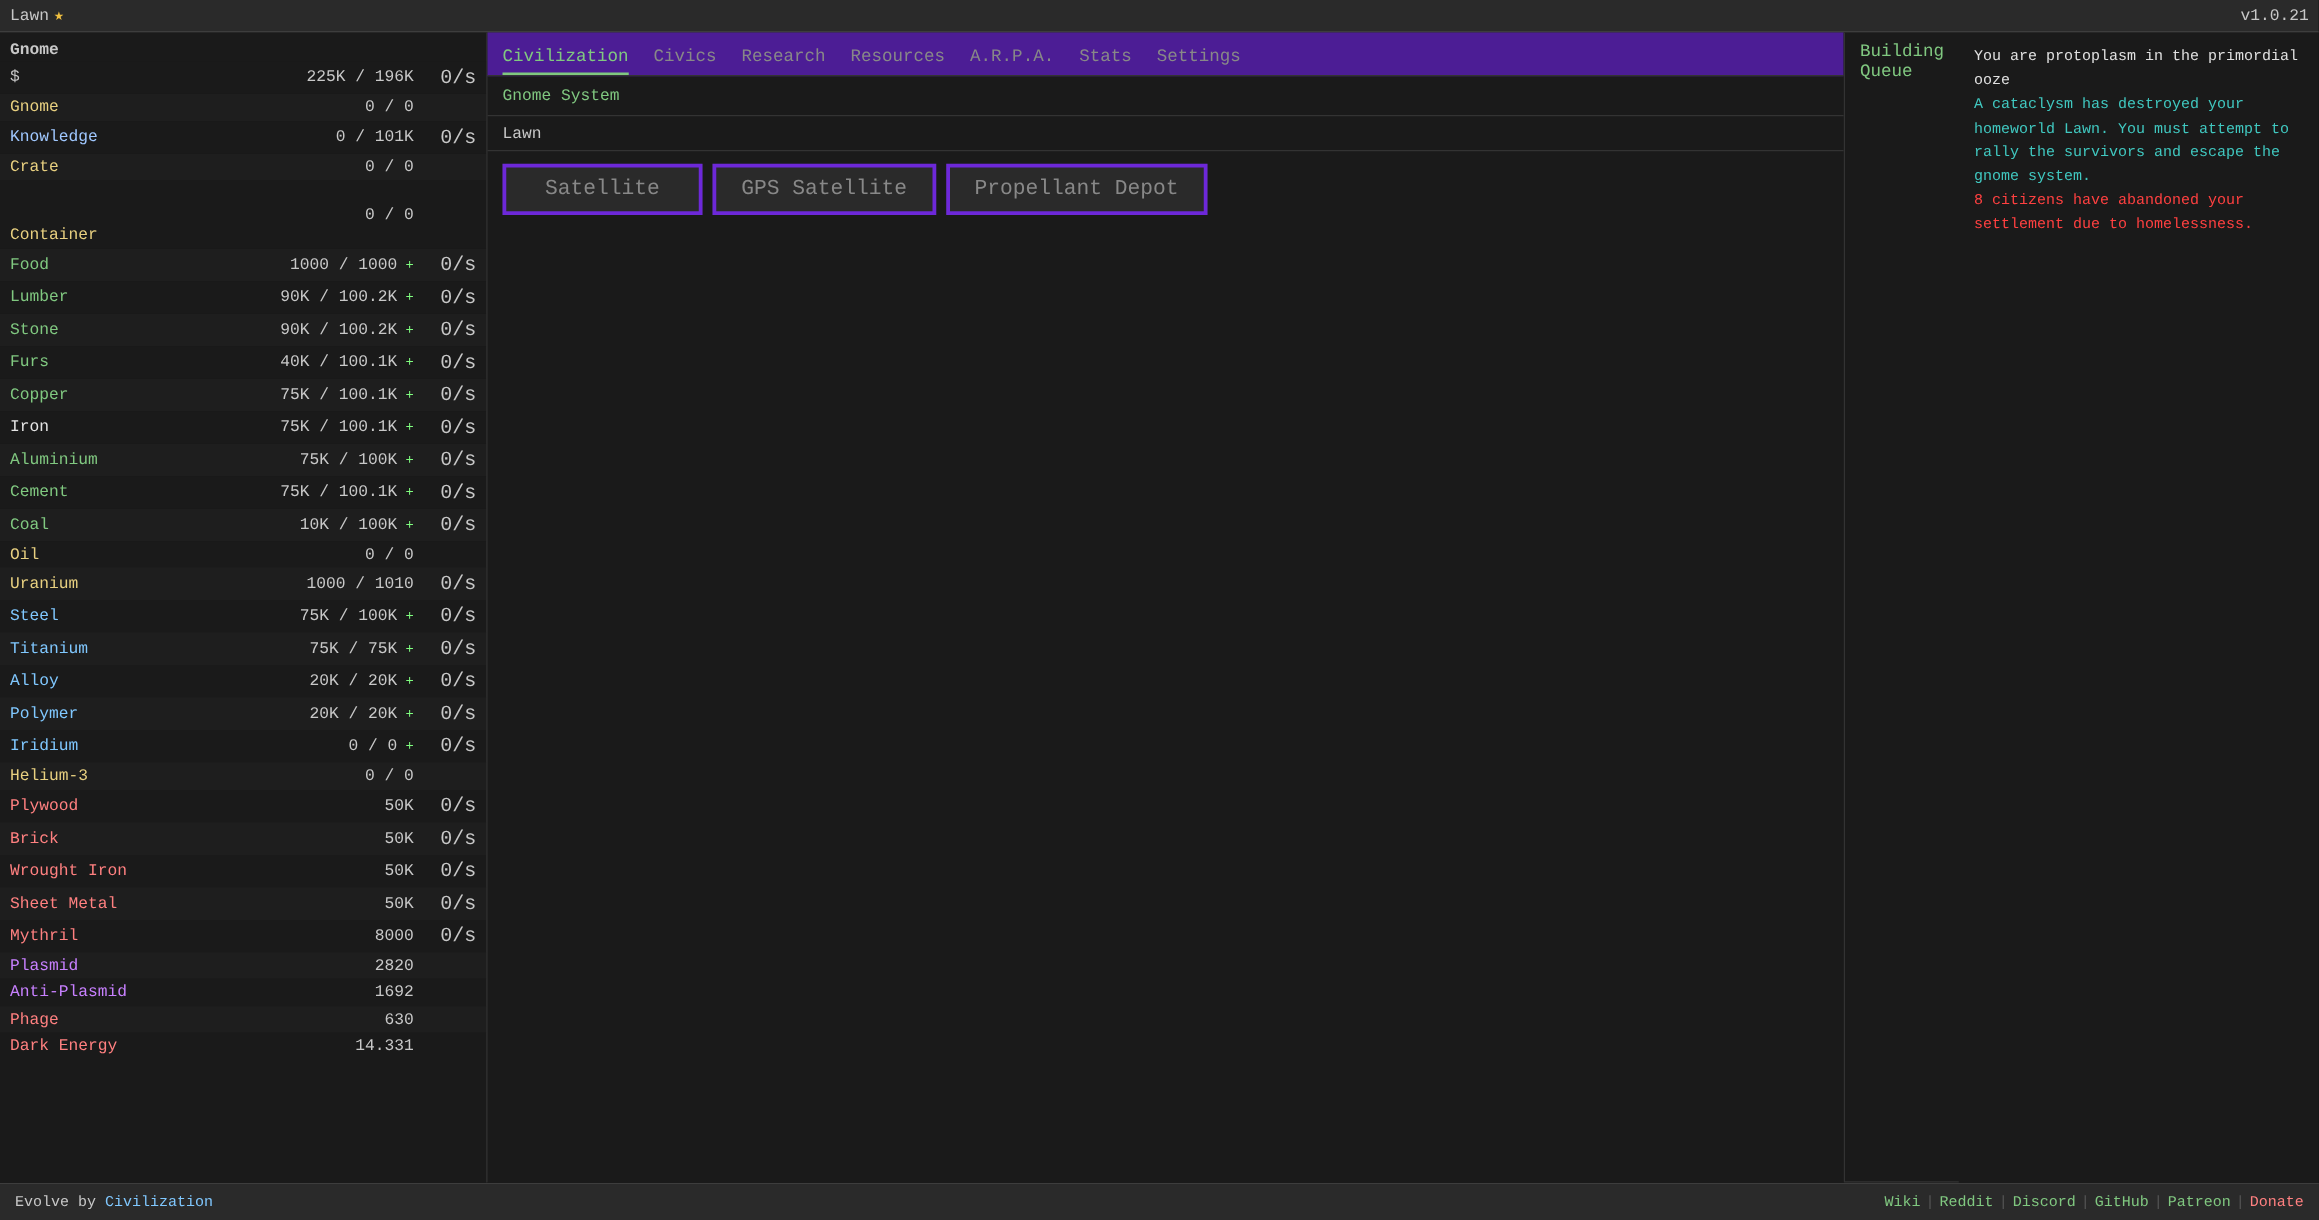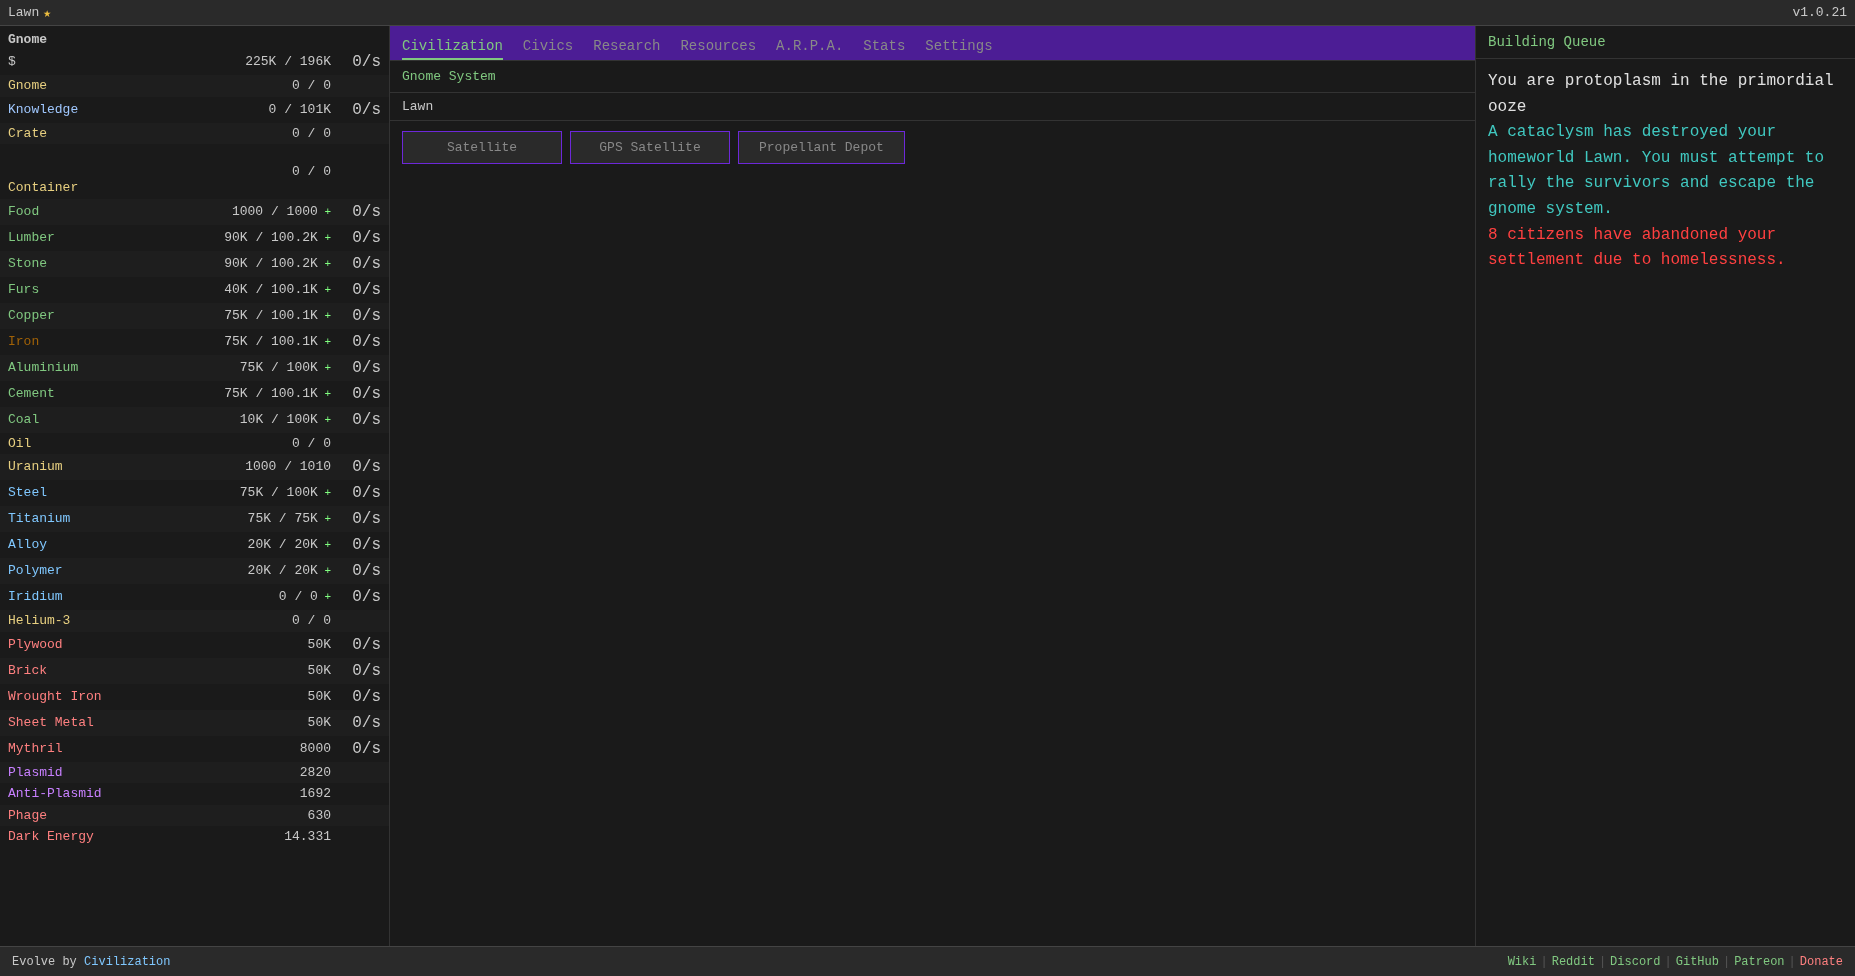--- a/index.html
+++ b/index.html
@@ -87,21 +87,21 @@
     .color-money { color: #c8c8c8; }
     .color-gnome { color: #e8d080; }
     .color-knowledge { color: #a0c8ff; }
     .color-crate { color: #e8d080; }
     .color-container { color: #e8d080; margin-top: 33px; }
     .color-food { color: #80c880; }
     .color-lumber { color: #80c880; }
     .color-stone { color: #80c880; }
     .color-furs { color: #80c880; }
     .color-copper { color: #80c880; }
-    .color-iron { color: #a16207; }
+    .color-iron { color: #e5e5e5; }
     .color-aluminium { color: #80c880; }
     .color-cement { color: #80c880; }
     .color-coal { color: #80c880; }
     .color-oil { color: #e8d080; }
     .color-uranium { color: #e8d080; }
     .color-steel { color: #80c8ff; }
     .color-titanium { color: #80c8ff; }
     .color-alloy { color: #80c8ff; }
     .color-polymer { color: #80c8ff; }
     .color-iridium { color: #80c8ff; }
@@ -160,49 +160,49 @@
 
     
     #buildings-area {
       padding: 10px 12px;
       display: flex;
       flex-wrap: wrap;
       gap: 8px;
     }
     .building-btn {
       background: #2a2a2a;
-      border: 1px solid #6d28d9;
+      border: 3px solid #6d28d9;
       color: #888;
       padding: 8px 20px;
       cursor: pointer;
       font-family: 'Courier New', monospace;
-      font-size: 13px;
+      font-size: 17px;
       min-width: 160px;
       text-align: center;
     }
 
     
     #right-panel {
       width: 380px;
       background: #1a1a1a;
       border-left: 1px solid #333;
       display: flex;
-      flex-direction: column;
+      flex-direction: row;
     }
 
     #building-queue-header {
       padding: 8px 12px;
       color: #80c880;
       font-size: 14px;
       border-bottom: 1px solid #333;
     }
 
     #notifications {
       padding: 10px 12px;
-      font-size: 16px;
+      font-size: 12px;
       line-height: 1.6;
     }
     .notif-white { color: #e0e0e0; }
     .notif-teal { color: #40c8c0; }
     .notif-red { color: #ff4040; }
 
     
     #footer {
       position: fixed;
       bottom: 0;

